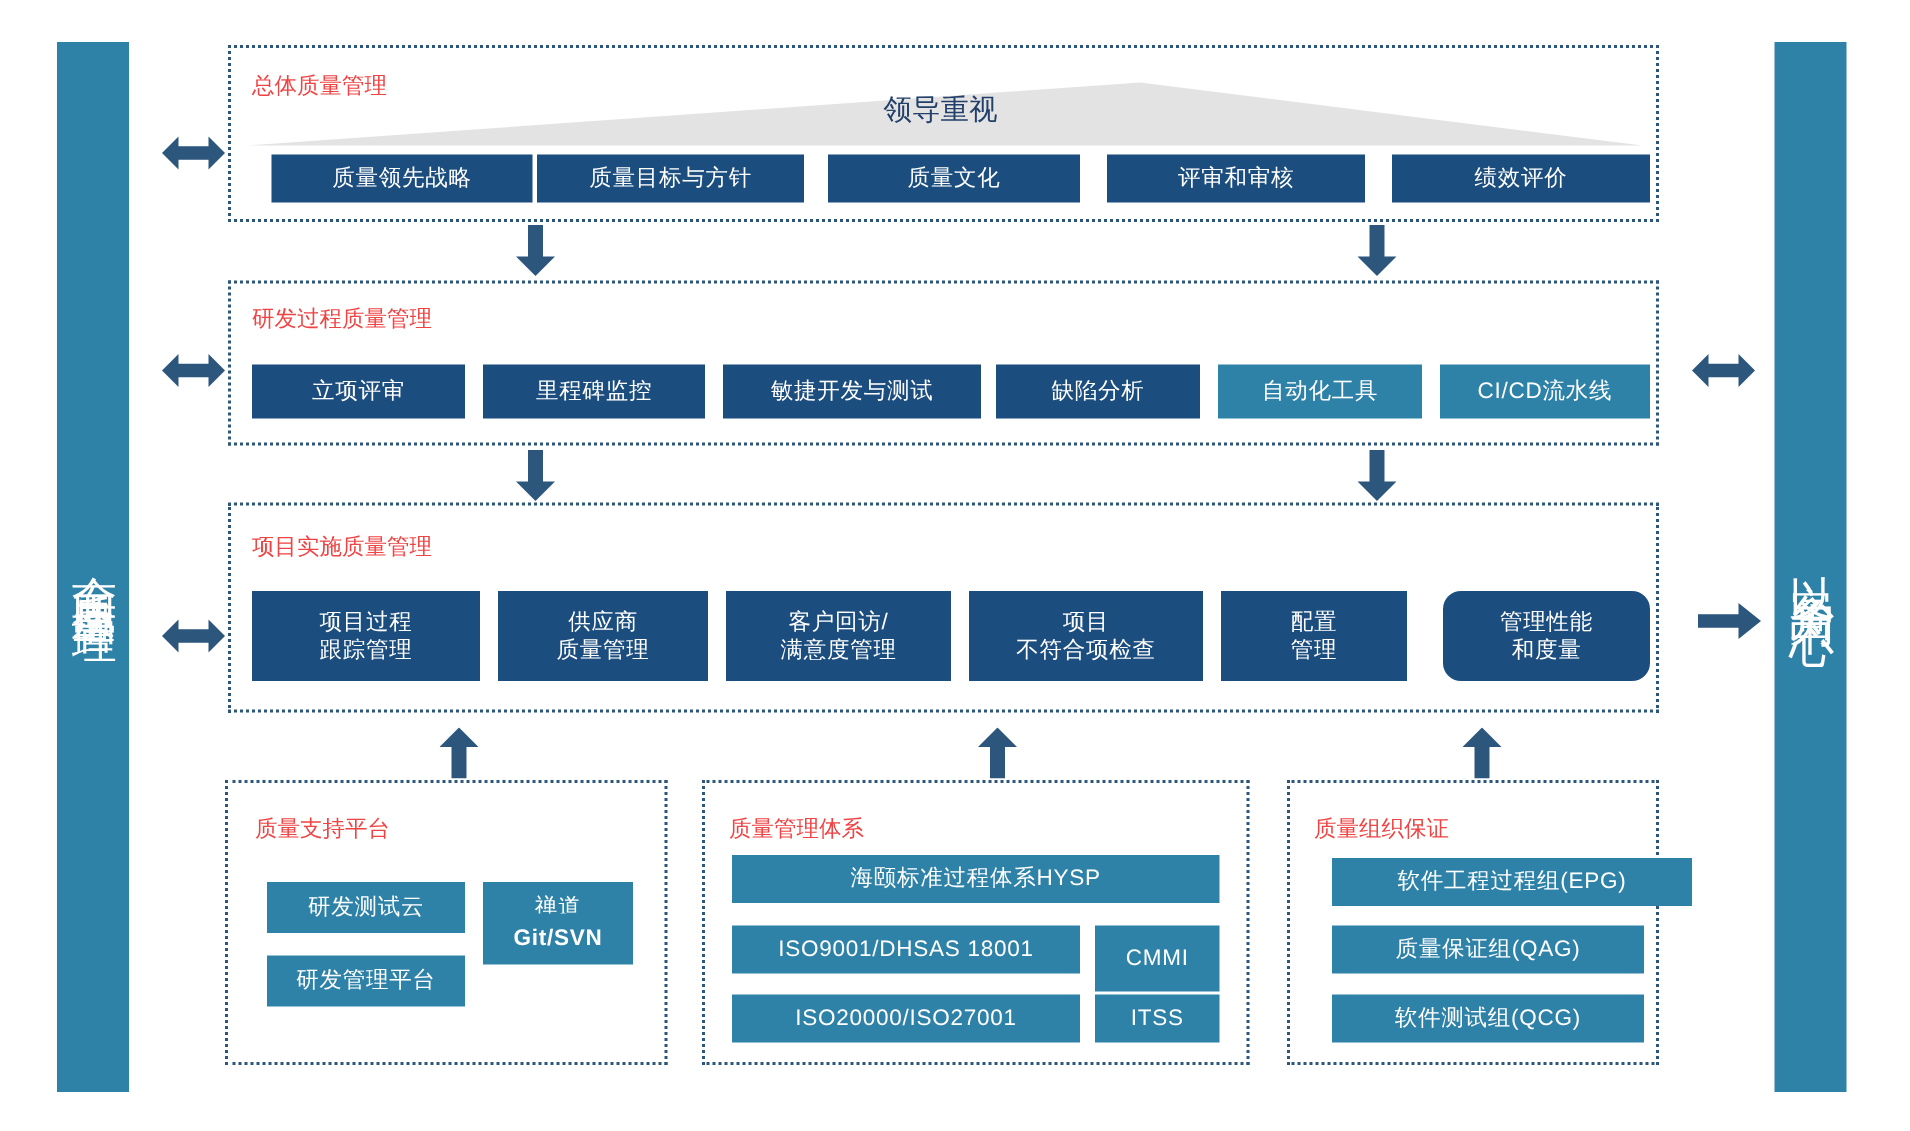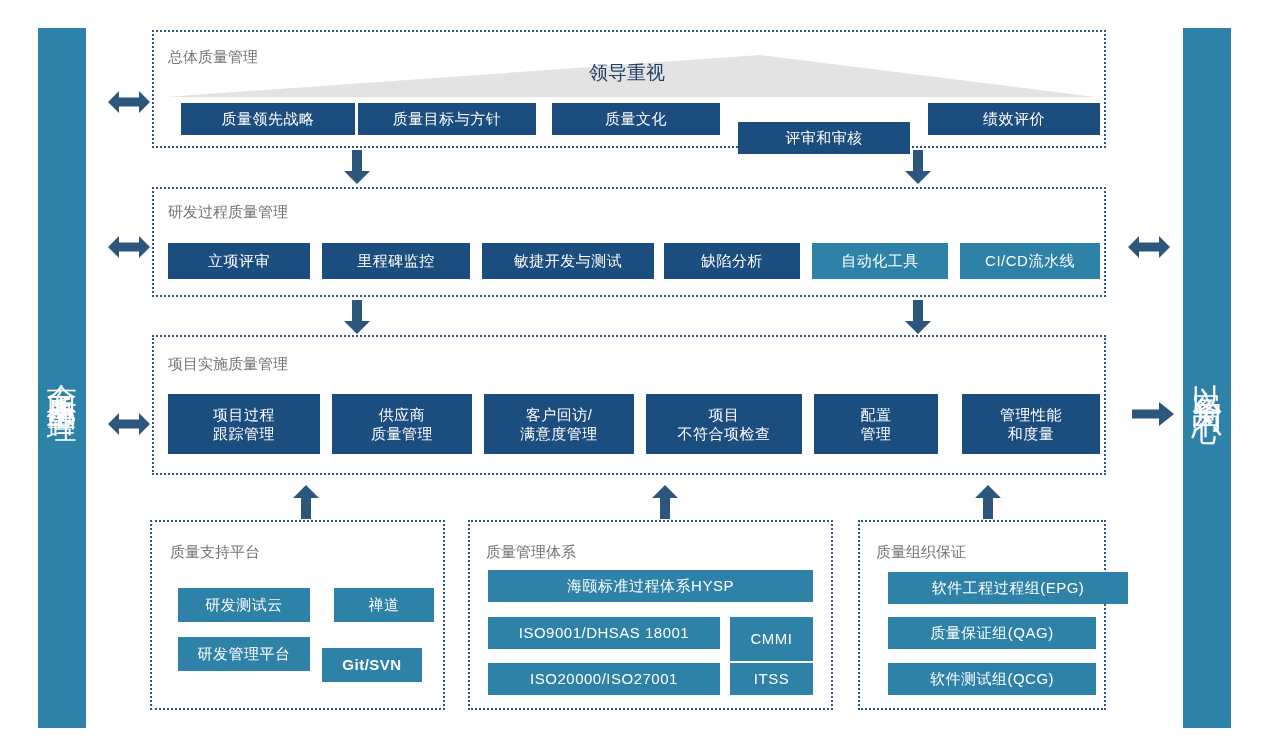--- a/index.html
+++ b/index.html
@@ -32,21 +32,21 @@
   
   .panel{
     position:absolute;
     border:2px dotted #2d567d;
     box-sizing:border-box;
     background:#ffffff;
   }
   .panel-title{
     position:absolute;
     font-size:15px;
-    color:#737373;
+    color:#ef4444;
     white-space:nowrap;
   }
 
   
   .chip{
     position:absolute;
     box-sizing:border-box;
     display:flex;
     align-items:center;
     justify-content:center;
@@ -99,21 +99,21 @@
 
   <div class="chip navy" style="left:168px;top:103px;width:174px;height:32px;margin-left:13px;">
     <span>质量领先战略</span>
   </div>
   <div class="chip navy" style="left:358px;top:103px;width:178px;height:32px;">
     <span>质量目标与方针</span>
   </div>
   <div class="chip navy" style="left:552px;top:103px;width:168px;height:32px;">
     <span>质量文化</span>
   </div>
-  <div class="chip navy" style="left:738px;top:103px;width:172px;height:32px;margin-top:19px;">
+  <div class="chip navy" style="left:738px;top:103px;width:172px;height:32px;">
     <span>评审和审核</span>
   </div>
   <div class="chip navy" style="left:928px;top:103px;width:172px;height:32px;">
     <span>绩效评价</span>
   </div>
 
   <svg class="arrow" style="left:108px;top:88px;" width="42" height="28" viewBox="0 0 42 28">
     <path d="M0,14 L11,3 L11,9.5 L31,9.5 L31,3 L42,14 L31,25 L31,18.5 L11,18.5 L11,25 Z" fill="#2d567d"></path>
   </svg>
 
@@ -176,21 +176,21 @@
 满意度管理</span>
   </div>
   <div class="chip navy" style="left:646px;top:394px;width:156px;height:60px;">
     <span>项目
 不符合项检查</span>
   </div>
   <div class="chip navy" style="left:814px;top:394px;width:124px;height:60px;">
     <span>配置
 管理</span>
   </div>
-  <div class="chip navy" style="left:962px;top:394px;width:138px;height:60px;">
+  <div class="chip navy" style="left:962px;top:394px;width:138px;height:60px;border-radius:12px;">
     <span>管理性能
 和度量</span>
   </div>
 
   <svg class="arrow" style="left:108px;top:410px;" width="42" height="28" viewBox="0 0 42 28">
     <path d="M0,14 L11,3 L11,9.5 L31,9.5 L31,3 L42,14 L31,25 L31,18.5 L11,18.5 L11,25 Z" fill="#2d567d"></path>
   </svg>
   <svg class="arrow" style="left:1132px;top:400px;" width="42" height="28" viewBox="0 0 42 28">
     <path d="M0,9.5 L27,9.5 L27,2 L42,14 L27,26 L27,18.5 L0,18.5 Z" fill="#2d567d"></path>
   </svg>
@@ -204,27 +204,27 @@
   <svg class="arrow" style="left:975px;top:485px;" width="26" height="34" viewBox="0 0 26 34">
     <path d="M13,0 L26,13 L18,13 L18,34 L8,34 L8,13 L0,13 Z" fill="#2d567d"></path>
   </svg>
 
   <div class="panel" style="left:150px;top:520px;width:295px;height:190px;"></div>
   <div class="panel-title" style="left:170px;top:543px;">质量支持平台</div>
 
   <div class="chip teal" style="left:178px;top:588px;width:132px;height:34px;">
     <span>研发测试云</span>
   </div>
-  <div class="chip teal" style="left:322px;top:588px;width:100px;height:34px;margin-left:12px;">
+  <div class="chip teal" style="left:322px;top:588px;width:100px;height:34px;">
     <span>禅道</span>
   </div>
   <div class="chip teal" style="left:178px;top:637px;width:132px;height:34px;">
     <span>研发管理平台</span>
   </div>
-  <div class="chip teal bold" style="left:322px;top:648px;width:100px;height:34px;">
+  <div class="chip teal bold" style="left:322px;top:609px;width:100px;height:34px;">
     <span>Git/SVN</span>
   </div>
 
   <div class="panel" style="left:468px;top:520px;width:365px;height:190px;"></div>
   <div class="panel-title" style="left:486px;top:543px;">质量管理体系</div>
 
   <div class="chip teal" style="left:488px;top:570px;width:325px;height:32px;">
     <span>海颐标准过程体系HYSP</span>
   </div>
   <div class="chip teal" style="left:488px;top:617px;width:232px;height:32px;">

